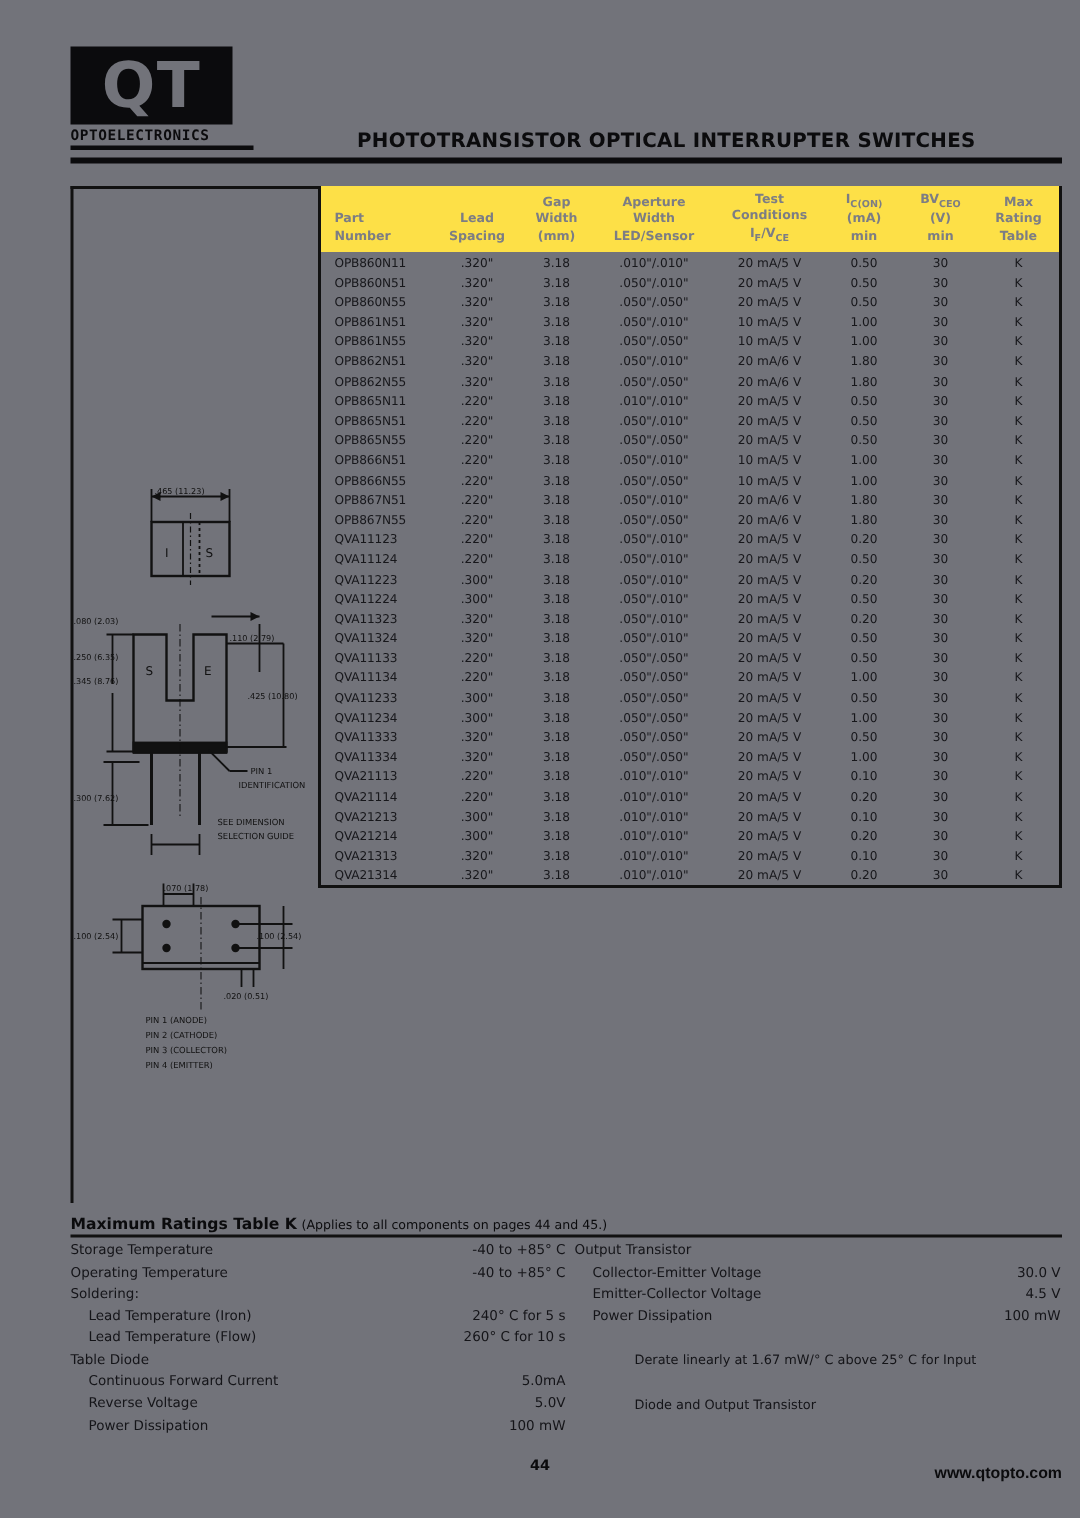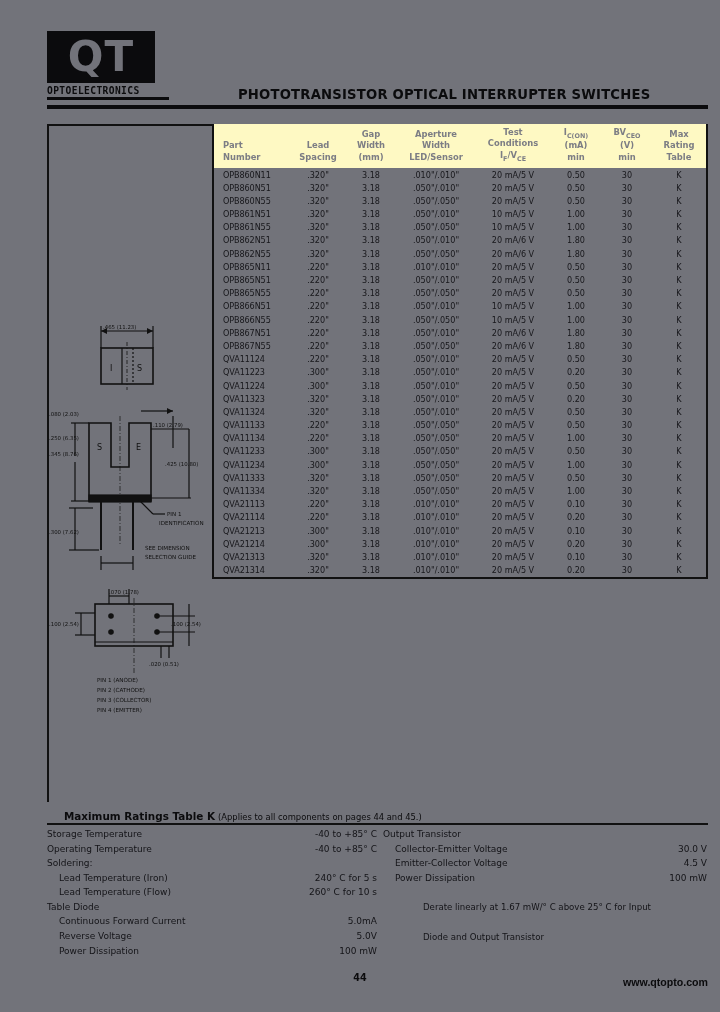--- a/index.html
+++ b/index.html
@@ -58,21 +58,21 @@
   .draw-svg{position:absolute;left:0;top:0;}
 
   
   .ptable{
     position:absolute;left:212px;top:124px;width:496px;
     border:2px solid #111;border-top:none;
     box-sizing:border-box;
   }
   table.parts{border-collapse:collapse;width:100%;table-layout:fixed;}
   table.parts thead th{
-    background:#fef9c3;color:#7c7d84;
+    background:#fde047;color:#7c7d84;
     font-family:"DejaVu Sans", sans-serif;
     font-weight:bold;font-size:8.4px;
     padding:3px 1px 5px 1px;
     line-height:1.35;
     vertical-align:bottom;
     border:none;
   }
   table.parts thead th.first{text-align:left;padding-left:9px;}
   table.parts tbody td{
     font-family:"DejaVu Sans", sans-serif;
@@ -87,21 +87,20 @@
   .c1{width:76px;} .c2{width:56px;} .c3{width:50px;}
   .c4{width:80px;} .c5{width:74px;} .c6{width:52px;}
   .c7{width:50px;} .c8{width:54px;}
   sub{font-size:6.4px;}
 
   
   .ratings{position:absolute;left:47px;top:810px;width:661px;}
   .rat-title{
     font-family:"DejaVu Sans", sans-serif;font-size:9.6px;color:#0b0b0d;
     padding-bottom:1px;
-    margin-left:17px;
   }
   .rat-title b{font-size:10.4px;}
   .rat-title span.note{font-weight:normal;font-size:8.4px;}
   .rat-rule{height:2px;background:#111;width:661px;margin-bottom:2px;}
   .rat-cols{display:flex;width:661px;}
   .rat-col{width:330px;}
   .rat-col.right{padding-left:6px;width:324px;}
   .rline{
     display:flex;justify-content:space-between;align-items:baseline;
     font-family:"DejaVu Sans", sans-serif;font-size:9px;color:#141418;
@@ -437,20 +436,30 @@
             <td class="pn">OPB867N55</td>
             <td>.220"</td>
             <td>3.18</td>
             <td>.050"/.050"</td>
             <td>20 mA/6 V</td>
             <td>1.80</td>
             <td>30</td>
             <td>K</td>
           </tr>
           <tr>
+            <td class="pn">QVA11123</td>
+            <td>.220"</td>
+            <td>3.18</td>
+            <td>.050"/.010"</td>
+            <td>20 mA/5 V</td>
+            <td>0.20</td>
+            <td>30</td>
+            <td>K</td>
+          </tr>
+          <tr>
             <td class="pn">QVA11124</td>
             <td>.220"</td>
             <td>3.18</td>
             <td>.050"/.010"</td>
             <td>20 mA/5 V</td>
             <td>0.50</td>
             <td>30</td>
             <td>K</td>
           </tr>
           <tr>

